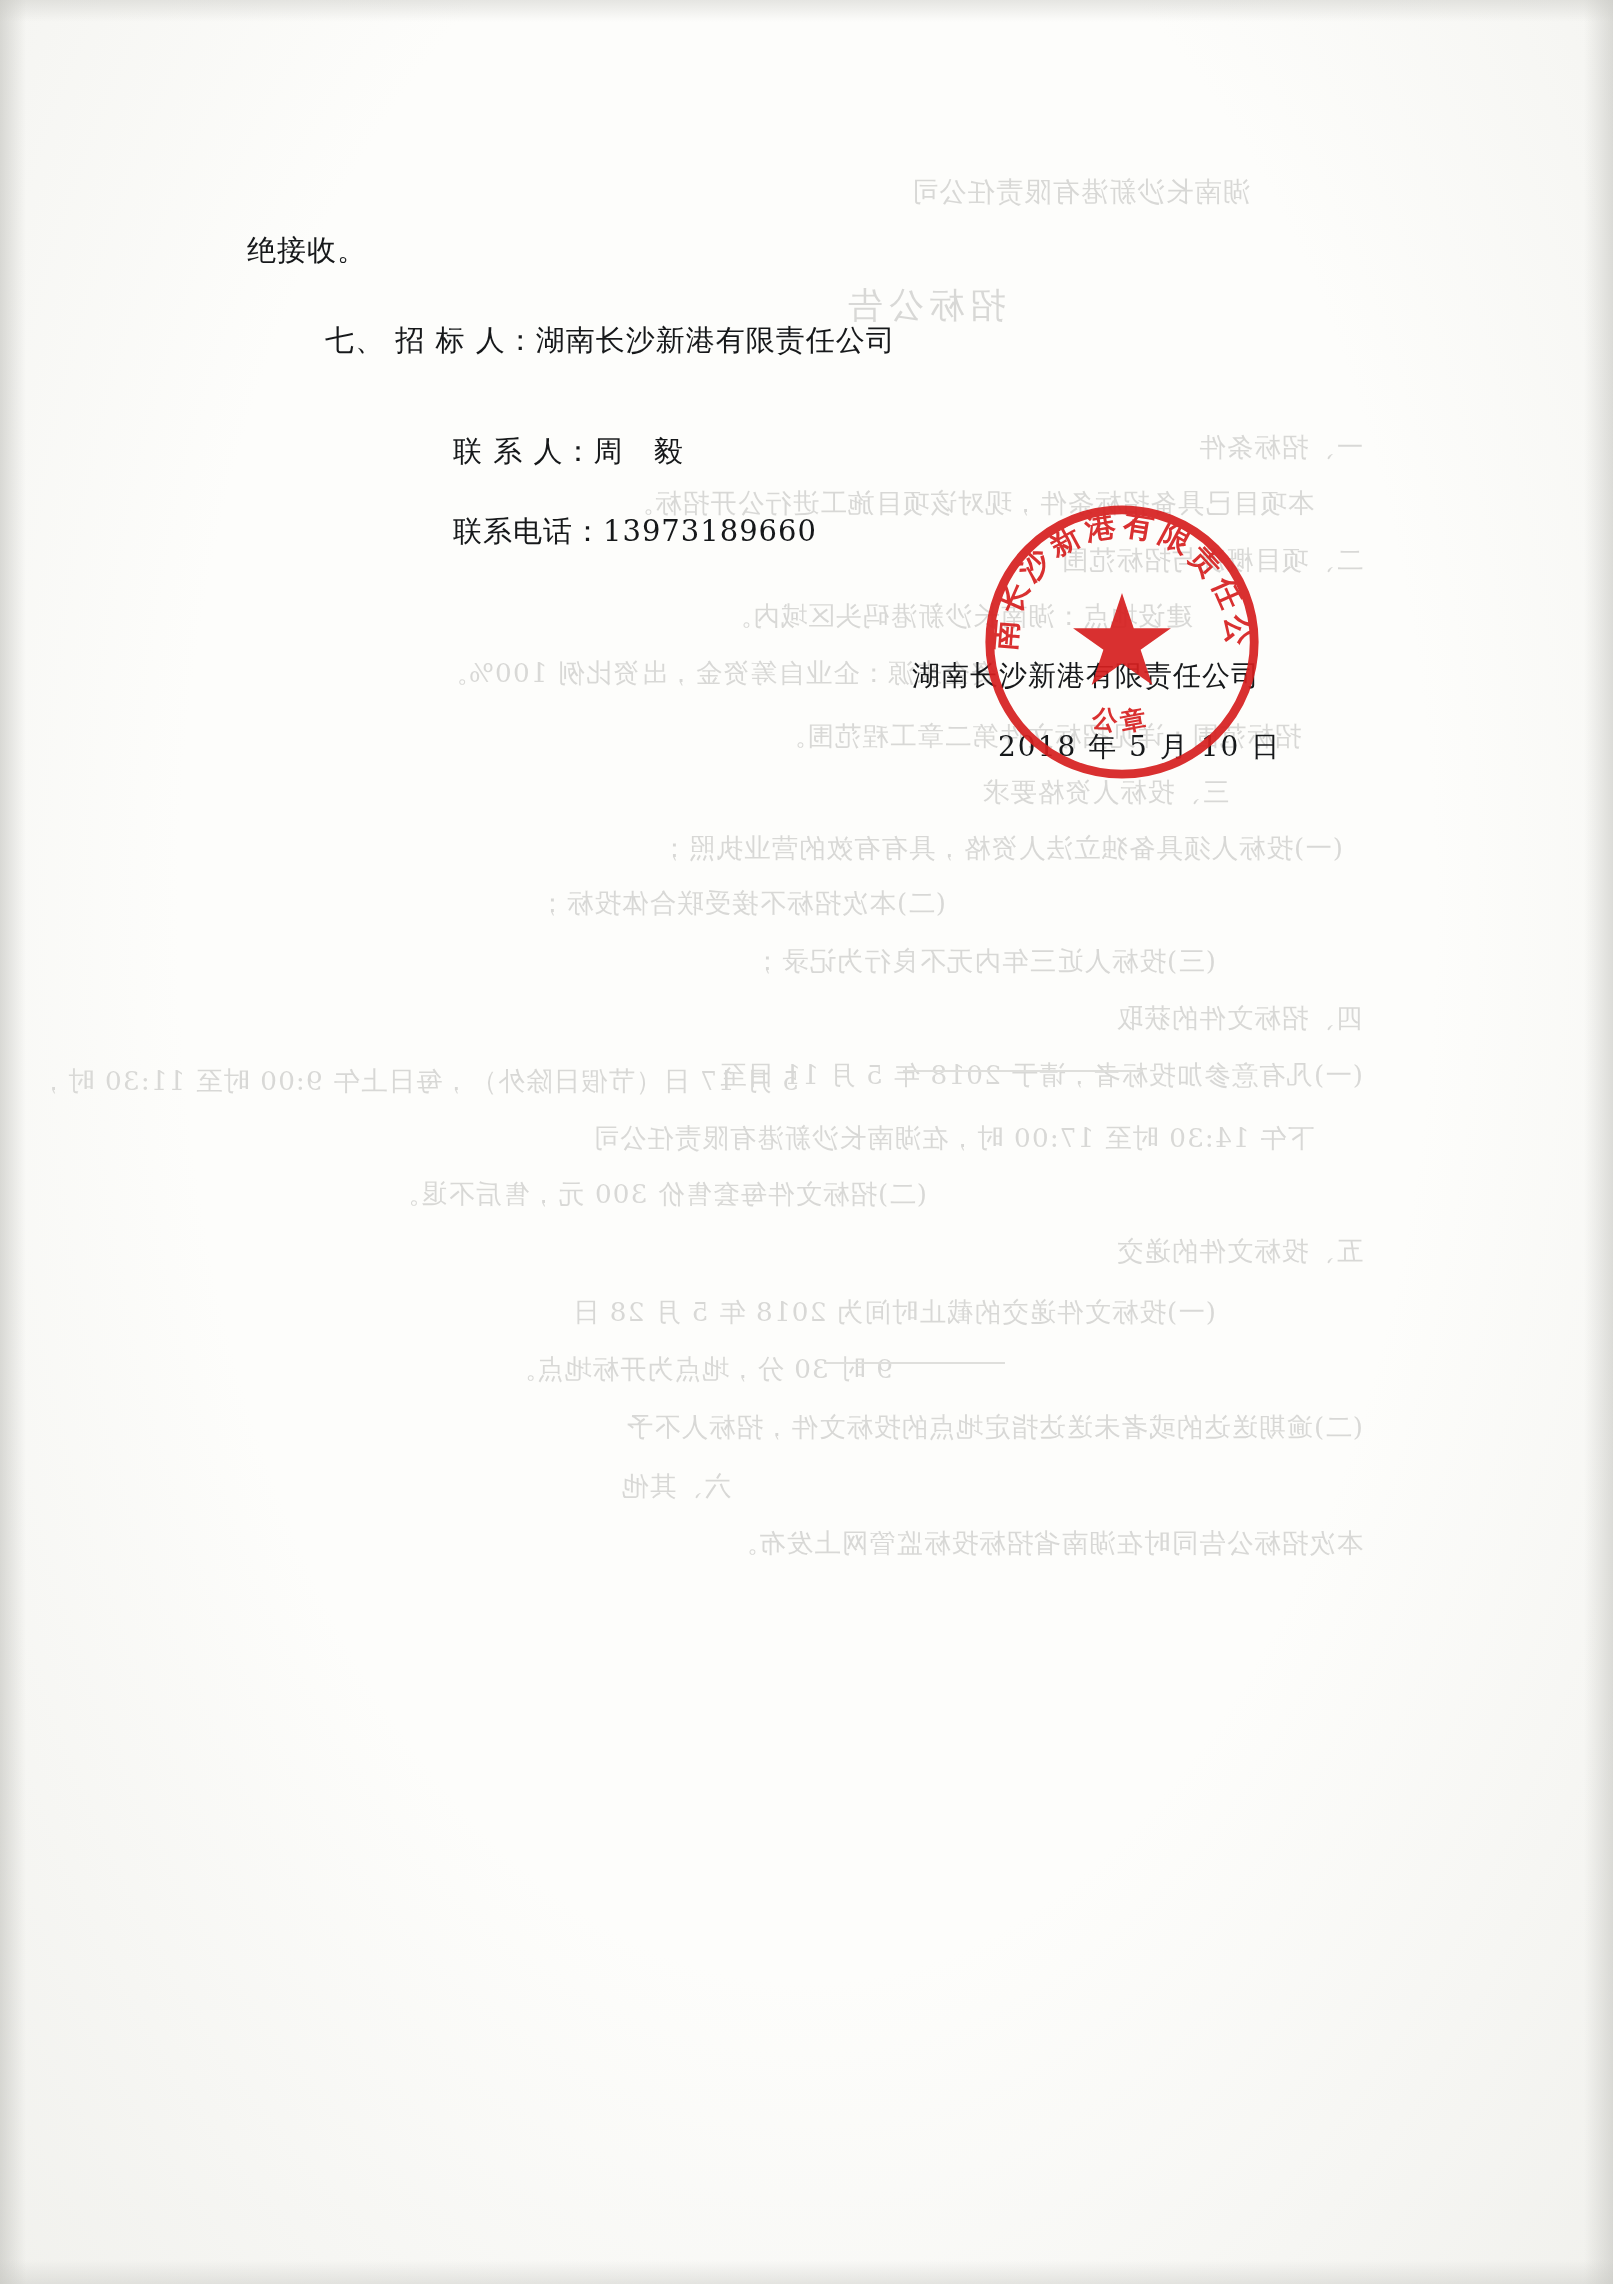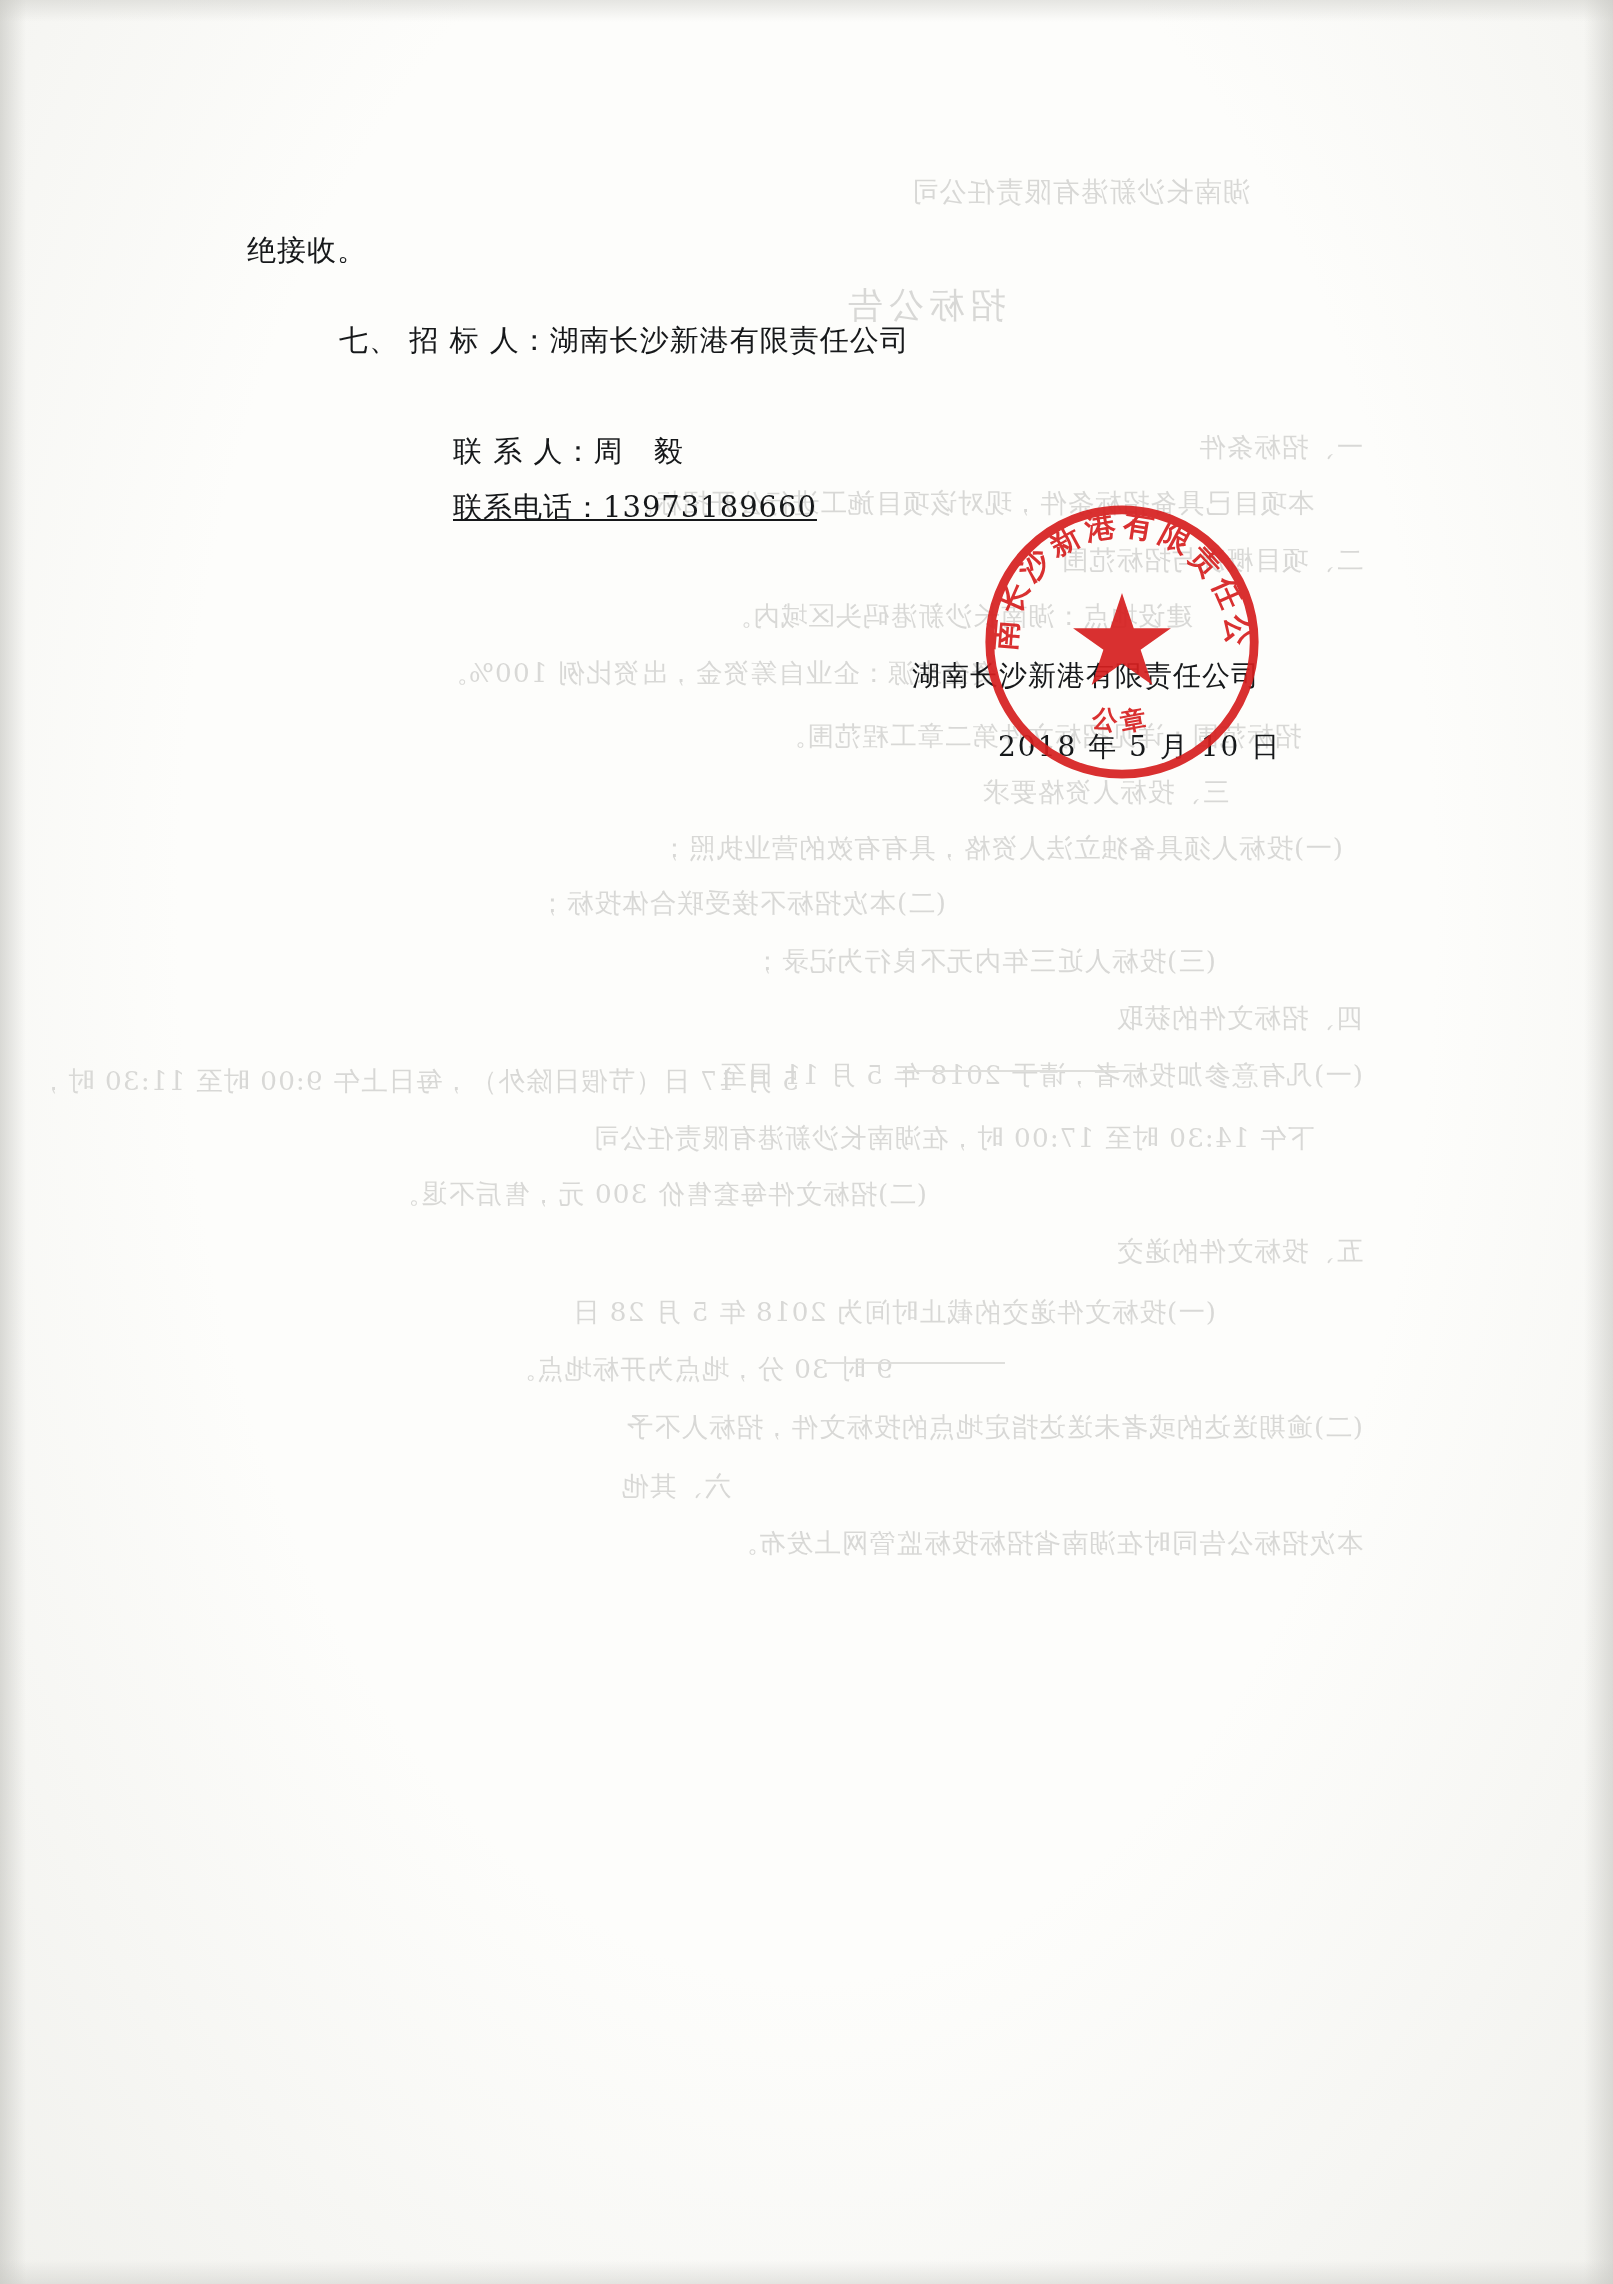--- a/index.html
+++ b/index.html
@@ -54,23 +54,23 @@
   .doc-text {
     position: absolute;
     color: #16181a;
     font-size: 29px;
     line-height: 1.2;
     letter-spacing: 1px;
     white-space: pre;
     text-align: center;
   }
   #line-continuation { left: 247px; top: 233px; }
-  #item-seven        { left: 339px; top: 323px; }
+  #item-seven        { left: 325px; top: 323px; }
   #contact-person    { left: 453px; top: 407px; margin-top: 27px; }
-  #contact-phone     { left: 453px; top: 490px; text-decoration: underline; }
+  #contact-phone     { left: 453px; top: 514px; }
   #issuer-name       { left: 912px; top: 659px; font-size: 28px; }
   #issue-date        { left: 998px; top: 730px; font-size: 28px; letter-spacing: 2px;}
 
   
   #bleed-layer {
     position: absolute;
     inset: 0;
     transform: scaleX(-1);
     opacity: 0.20;
     color: #4a4a46;

